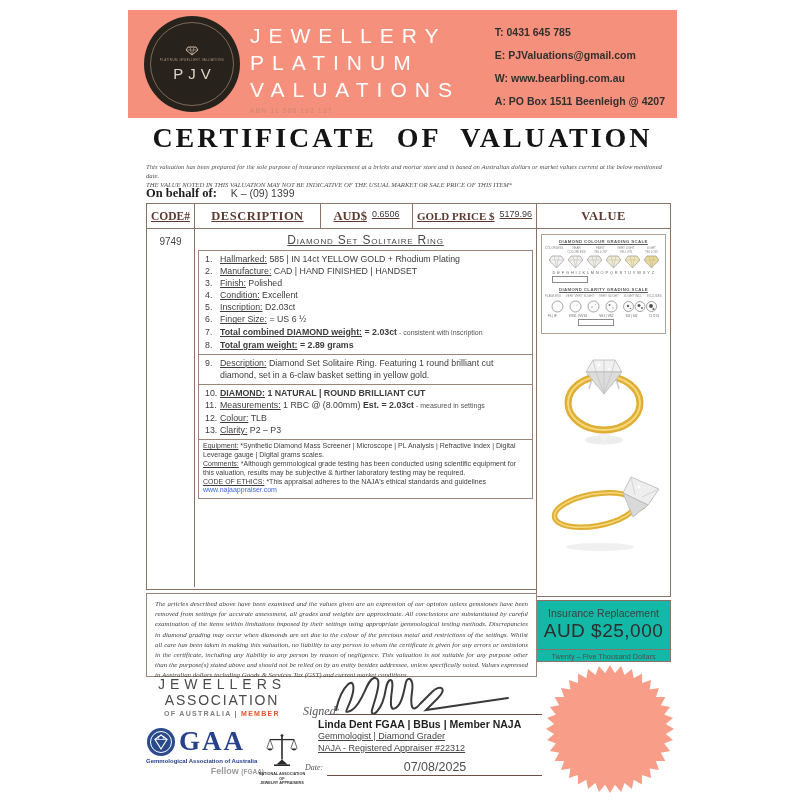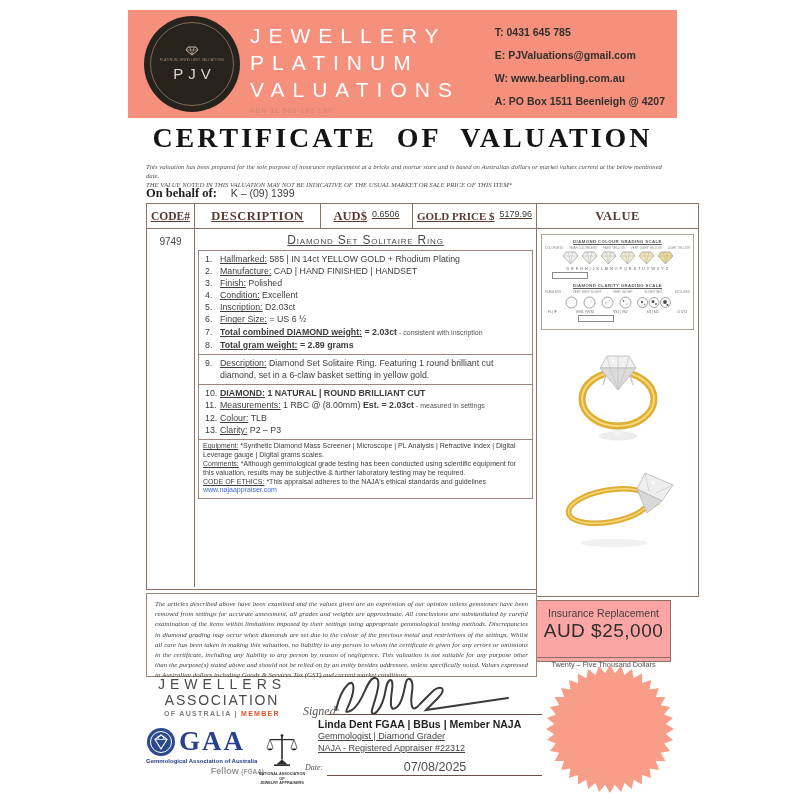--- a/index.html
+++ b/index.html
@@ -51,38 +51,38 @@
   .row .cnt { flex:1; }
   .lbl { text-decoration:underline; }
   .boldrow .lbl, .boldrow .txt { font-weight:bold; }
   .bold { font-weight:bold; }
   .note { font-size:7px; color:#555; }
   .eq { font-size:7px; line-height:8.8px; color:#3d3d3d; }
   .eq .lbl { text-decoration:underline; }
   .eq a { color:#4169E1; }
 
   
-  .valbox { position:absolute; left:536px; top:203px; width:163px; height:394px; border:1.5px solid #8C7164; background:#fff; }
+  .valbox { position:absolute; left:536px; top:203px; width:135px; height:394px; border:1.5px solid #8C7164; background:#fff; }
   .valhead { height:25px; border-bottom:1.5px solid #8C7164; display:flex; align-items:center; justify-content:center;
     font-family:"Liberation Serif", serif; font-weight:bold; font-size:12.5px; letter-spacing:.5px; color:#5C3A30; }
   .grading { margin:5px 4px; border:1px solid #b0a294; padding:4px 2px 3px 2px; }
   .gtitle { font-size:4.3px; font-weight:bold; letter-spacing:.4px; color:#5a5a5a; text-align:center; text-decoration:underline; }
   .gcats { display:flex; justify-content:space-between; font-size:3px; color:#8a8a8a; padding:2px 1px 1px 1px; text-align:center; }
   .drow { display:flex; justify-content:center; gap:2px; }
   .letters { font-size:3.9px; letter-spacing:.4px; color:#5f5f5f; text-align:center; margin-top:1px; white-space:nowrap; }
   .rangebox { width:36px; height:7px; border:1px solid #8a8a8a; margin:1px 0 4px 8px; }
   .crow { display:flex; justify-content:center; align-items:center; gap:5px; margin-top:1px; }
   .clabels { display:flex; justify-content:space-between; font-size:3.1px; color:#5f5f5f; margin-top:1px; padding:0 4px; text-align:center; }
   .photo { display:block; margin:4px auto 0 auto; }
 
   
-  .insure { position:absolute; left:536px; top:600px; width:135px; height:62px; border:1.5px solid #8C7164; background:#fca5a5; text-align:center; }
+  .insure { position:absolute; left:536px; top:600px; width:135px; height:62px; border:1.5px solid #8C7164; background:#14b8a6; text-align:center; }
   .ins-label { font-size:10.5px; color:#3f3f3f; margin-top:6px; }
   .ins-amount { font-size:19px; color:#2e2e2e; letter-spacing:.5px; margin-top:1px; }
-  .ins-words { border-top:1px solid #8C7164; margin-top:15px; font-size:7.3px; color:#4f4f4f; padding-top:2px; }
+  .ins-words { border-top:1px solid #8C7164; margin-top:7px; font-size:7.3px; color:#4f4f4f; padding-top:2px; }
 
   
   .legal { position:absolute; left:146px; top:593px; width:391px; height:84px; border:1.5px solid #9b8578; padding:5px 8px;
     font-family:"Liberation Serif", serif; font-style:italic; font-size:6.9px; line-height:10.2px; color:#3f3f3f; text-align:justify; }
 
   
   .jaa { position:absolute; left:146px; top:676px; width:152px; text-align:center; color:#4b4b4b; }
   .jaa-l1 { font-size:14px; letter-spacing:5px; font-weight:500; }
   .jaa-l2 { font-size:14px; letter-spacing:1.8px; font-weight:500; }
   .jaa-l3 { font-size:7px; letter-spacing:1.3px; font-weight:bold; color:#7d7d7d; margin-top:2px; }

